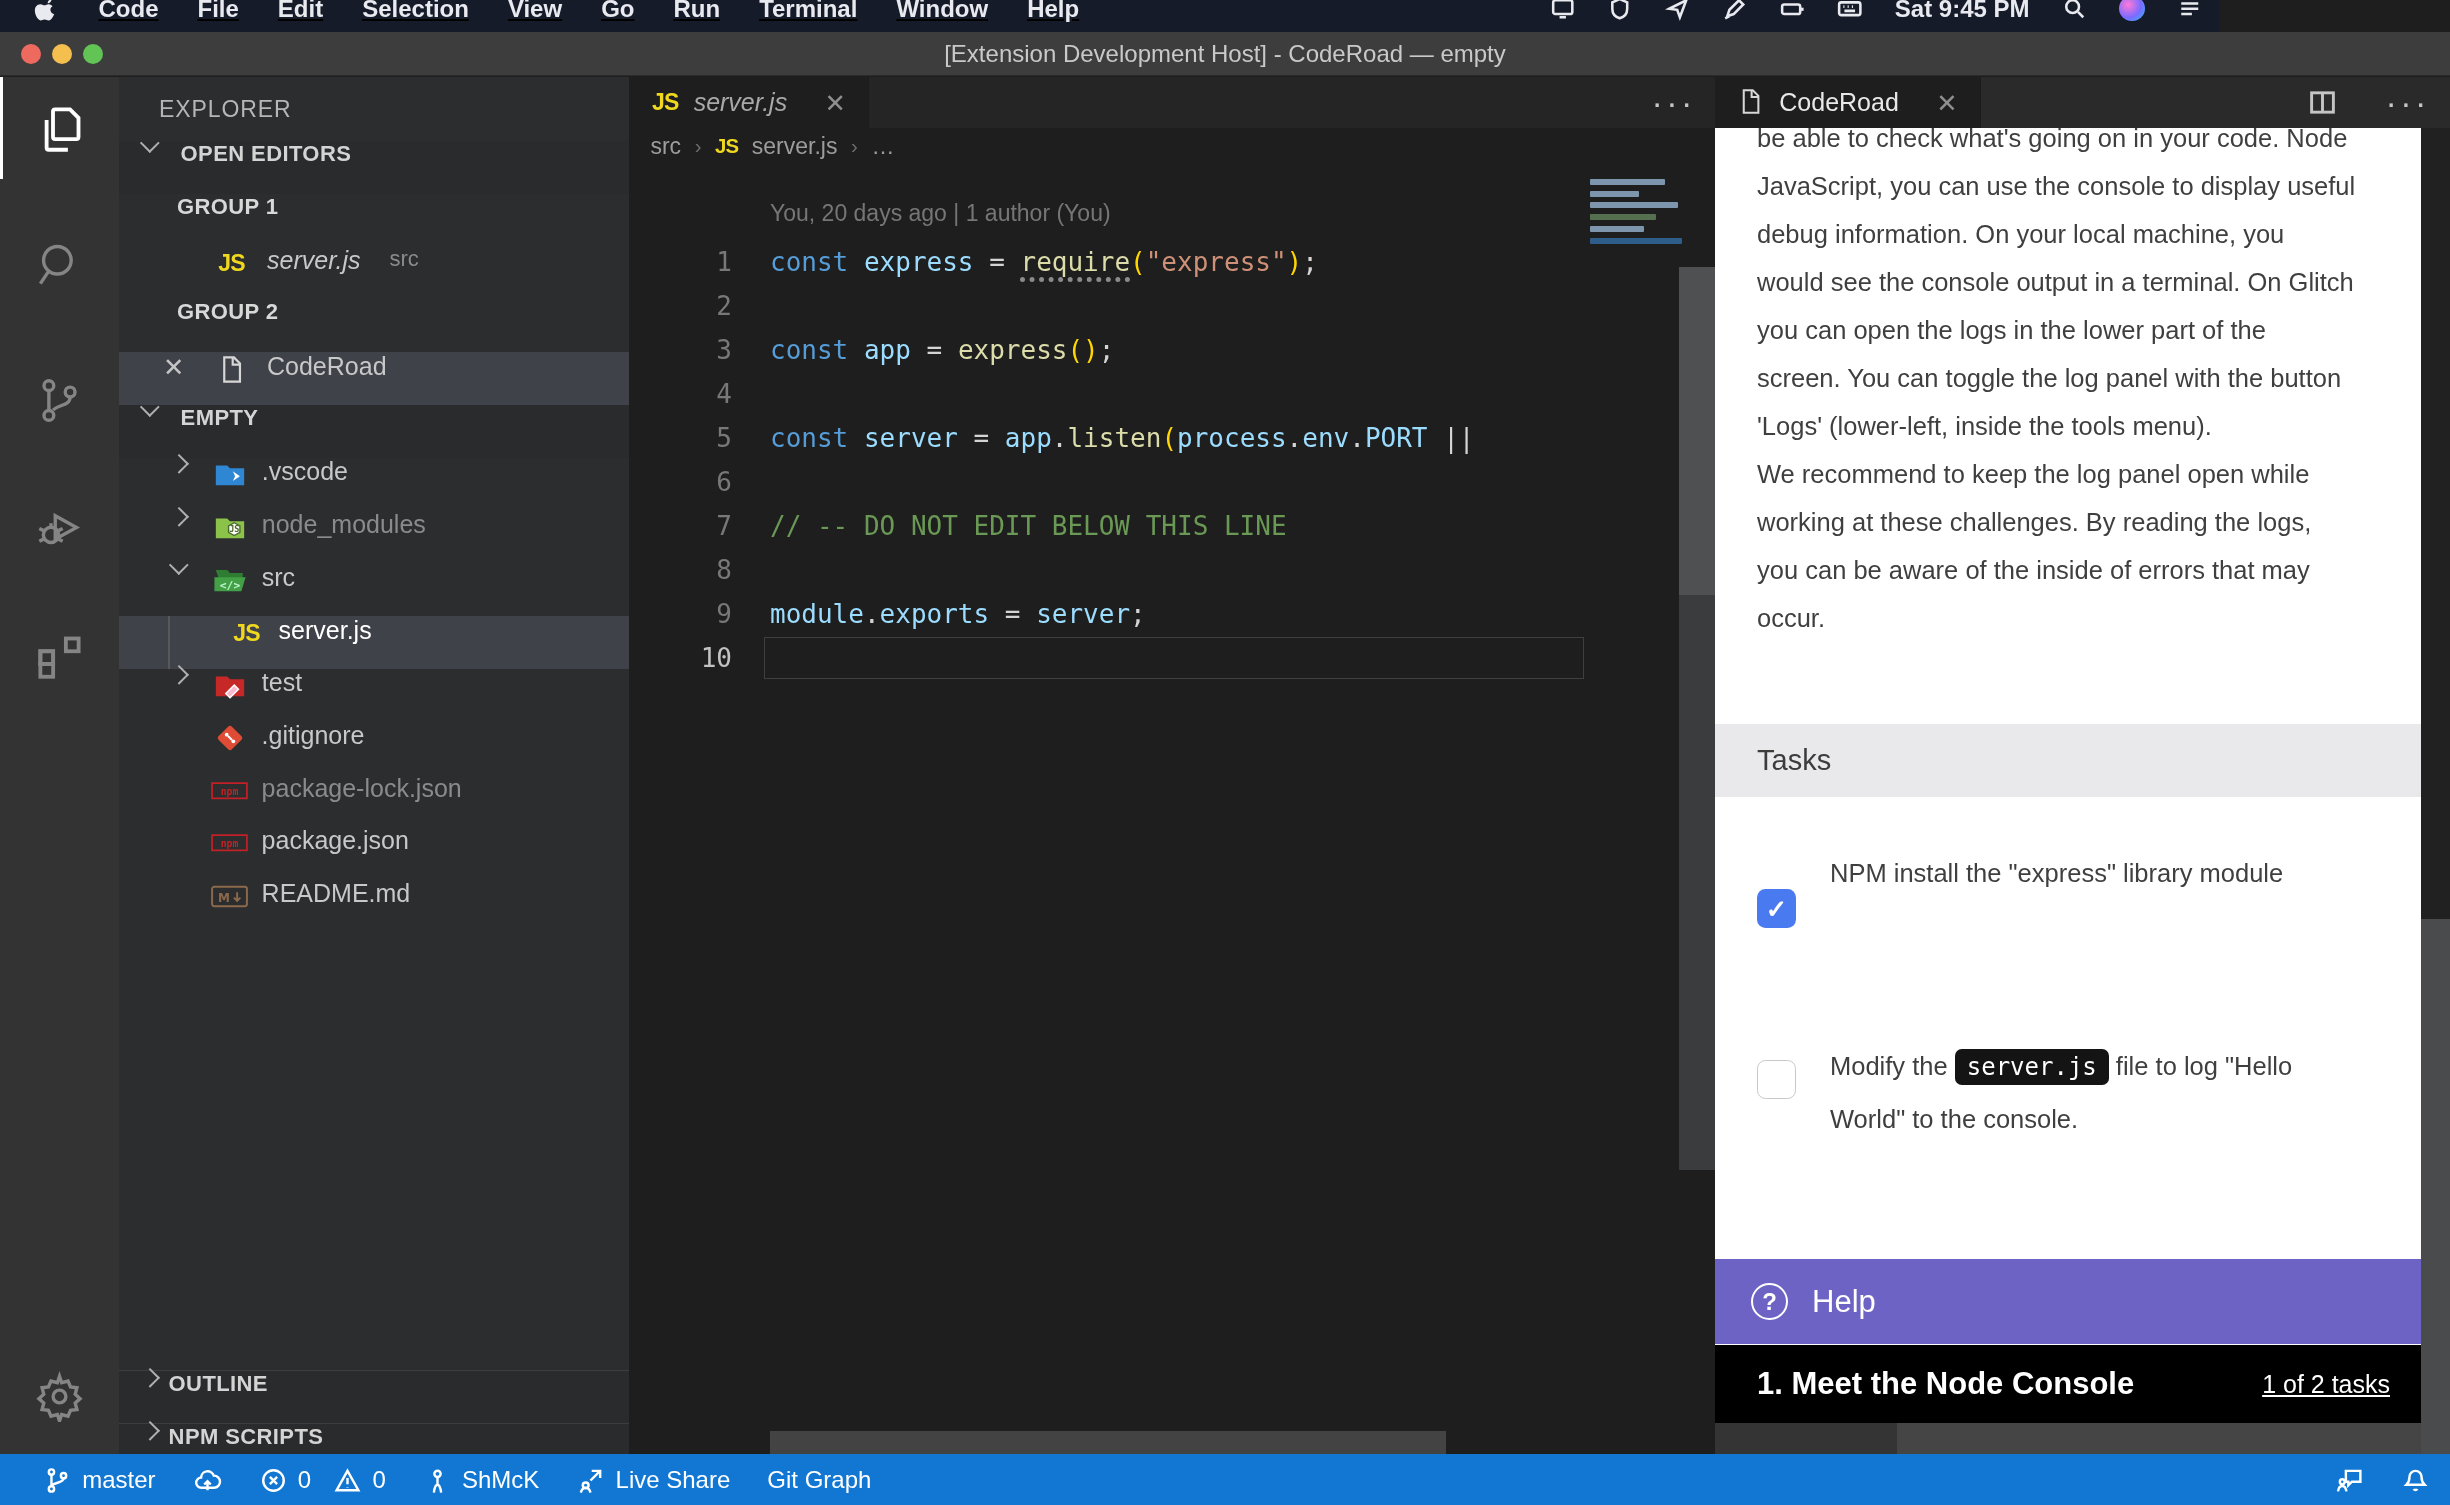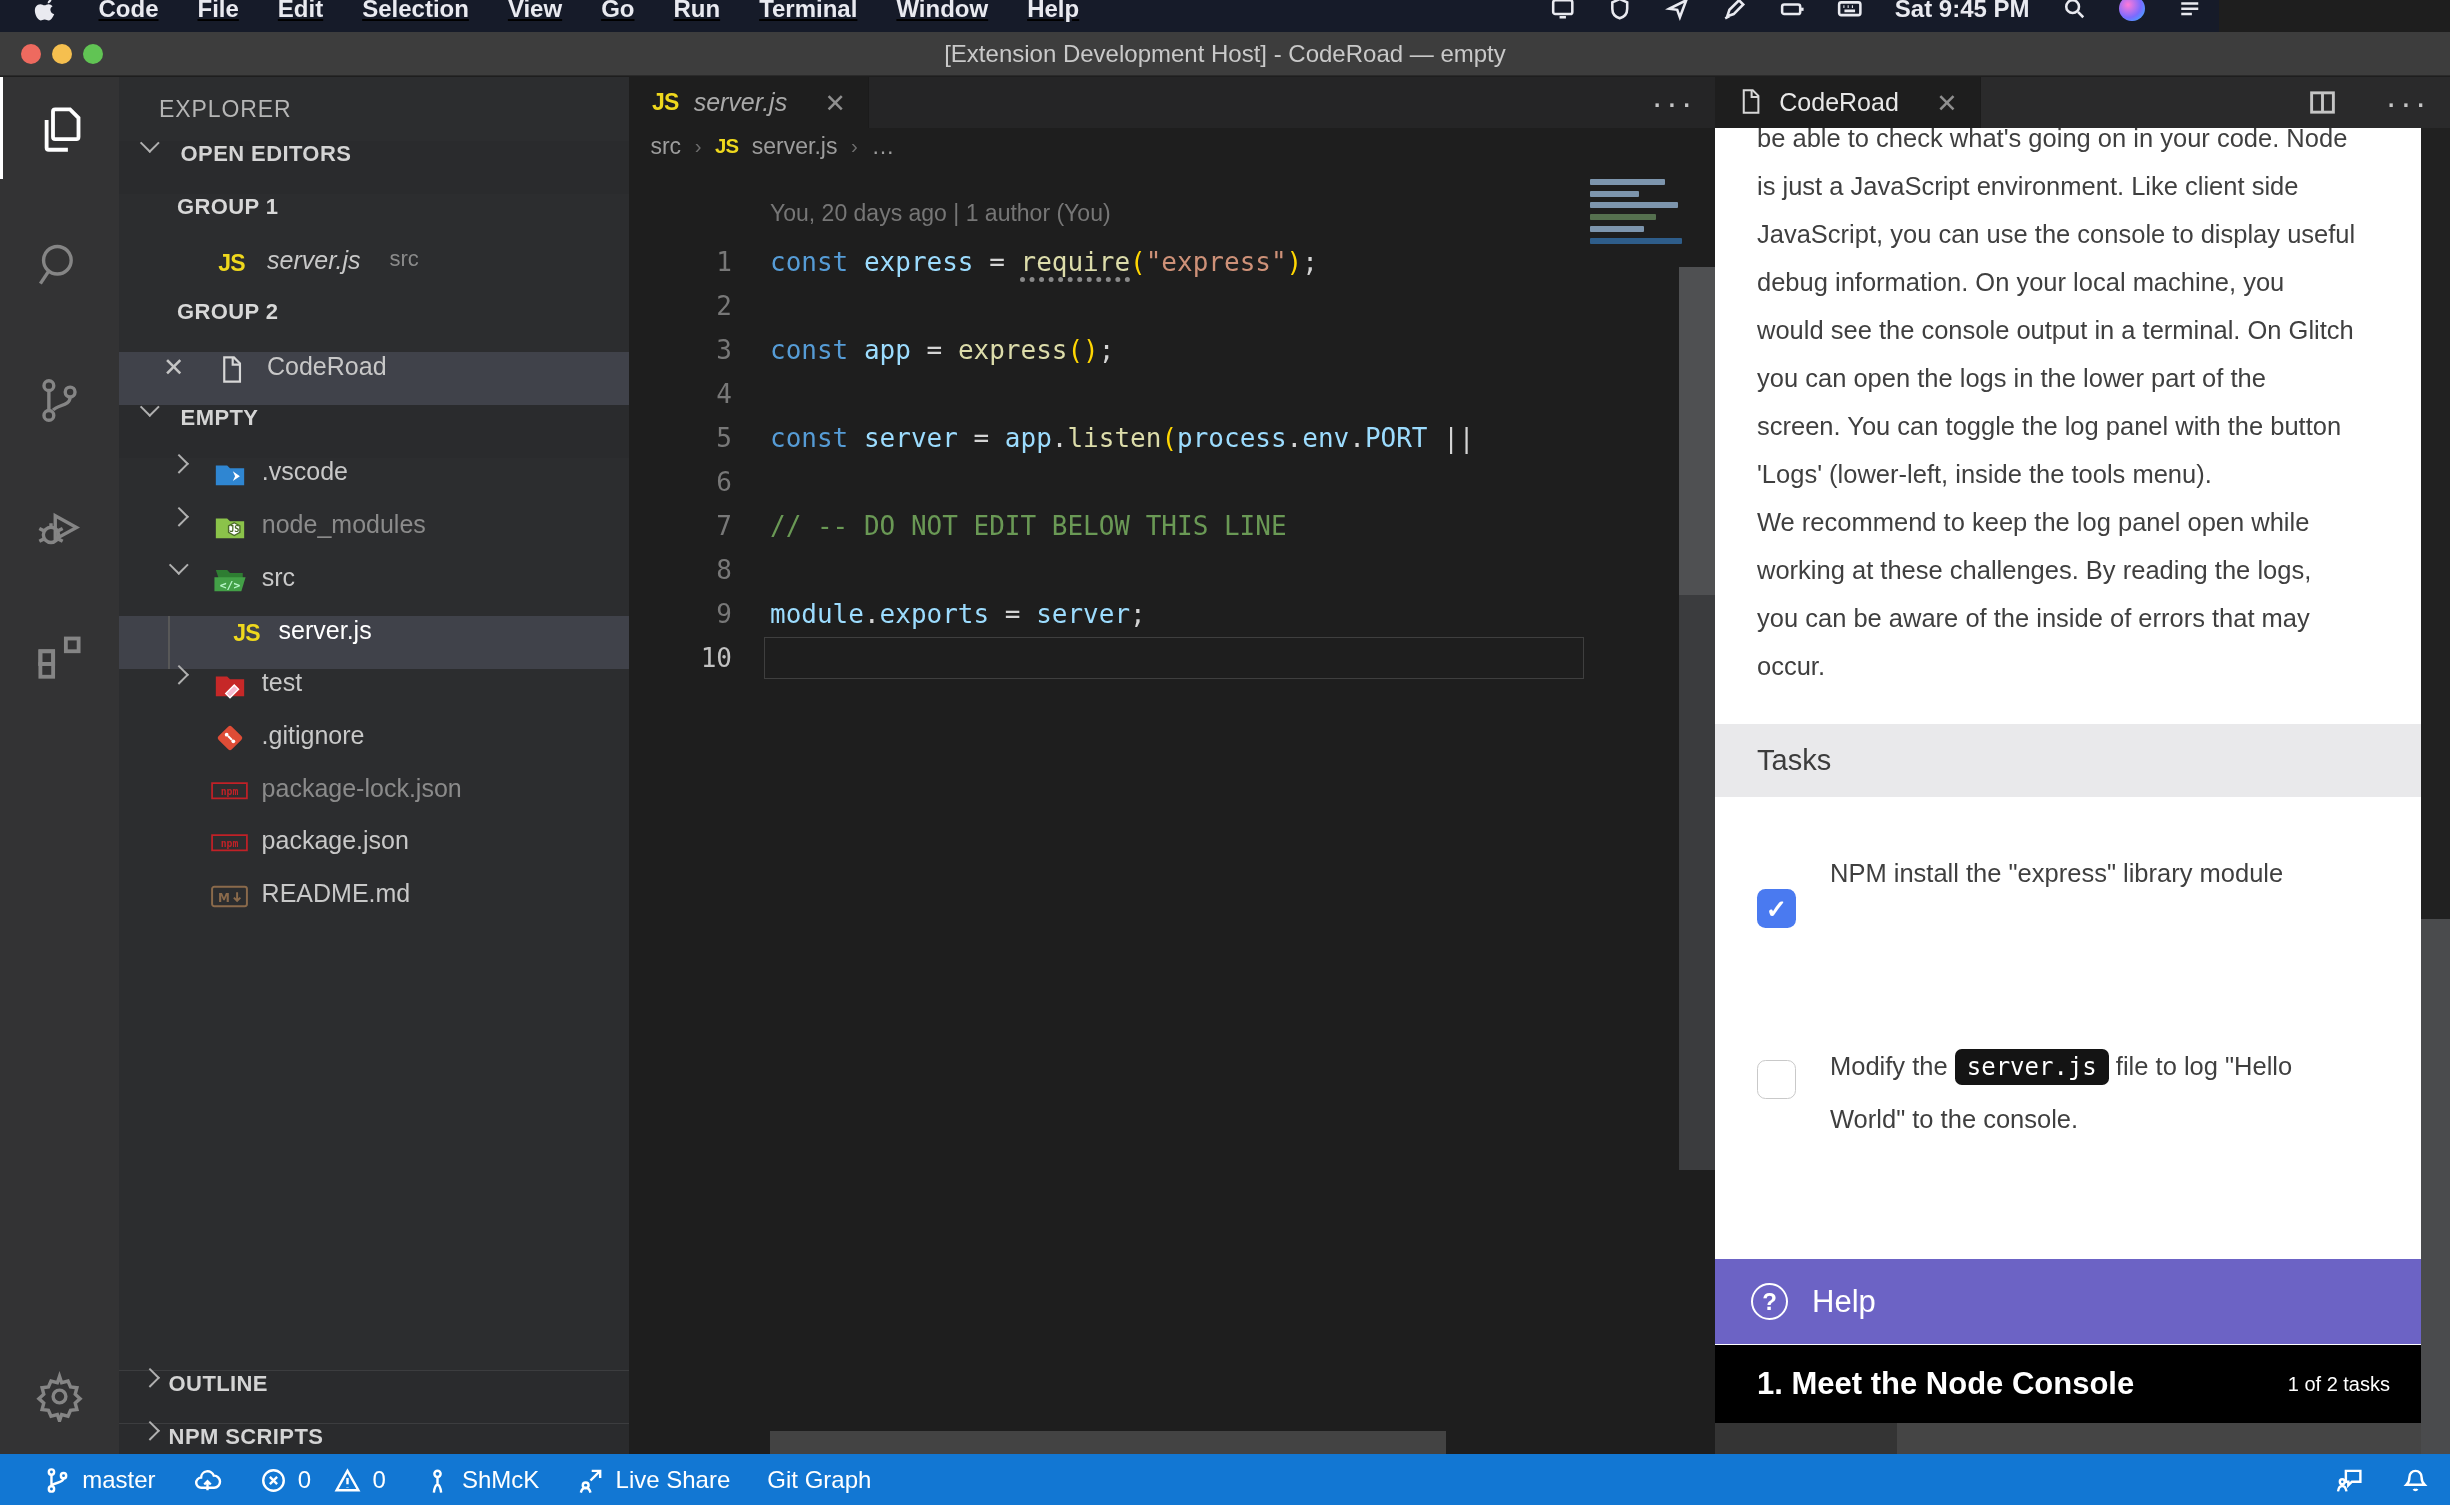--- a/index.html
+++ b/index.html
@@ -93,21 +93,21 @@
   .tasks-band { position:absolute; left:0; top:596px; width:706px; height:73px; background:#e9e9eb; color:#3c3c3c; font-size:29px; display:flex; align-items:center; padding-left:42px; }
   .task-check { position:absolute; left:42px; width:39px; height:39px; border-radius:8.5px; }
   .task-check.checked { background:#4a7af0; color:#fff; display:flex; align-items:center; justify-content:center; font-size:25.5px; font-weight:bold; }
   .task-check.unchecked { background:#fff; border:1.7px solid #c9c9c9; }
   .task-text { position:absolute; left:115px; width:578px; color:#3f3f3f; font-size:25.5px; line-height:52px; }
   .code-chip { background:#141414; color:#ffffff; font-family:"DejaVu Sans Mono", monospace; font-size:24px; padding:4.3px 12px; border-radius:6.8px; }
   .help-band { position:absolute; left:0; top:1131px; width:706px; height:85px; background:#6c63c5; color:#ffffff; display:flex; align-items:center; gap:24px; padding-left:36px; font-size:31px; }
   .q-circle { width:37px; height:37px; border:2.6px solid #ffffff; border-radius:50%; display:flex; align-items:center; justify-content:center; font-size:24px; font-weight:bold; }
   .chapter-bar { position:absolute; left:0; top:1217px; width:706px; height:78px; background:#000000; color:#ffffff; display:flex; align-items:center; padding:0 31px 0 42px; }
   .chapter-title { font-size:31px; font-weight:bold; flex:1 1 auto; }
-  .chapter-progress { font-size:20px; }
+  .chapter-progress { font-size:25px;text-decoration:underline; }
   .panel-bottom-strip { position:absolute; left:0; top:1295px; width:706px; height:31.5px; background:#454545; }
   .pbs-done { position:absolute; left:0; top:0; width:182px; height:31.5px; background:#343434; }
   .panel-scroll { position:absolute; right:0; top:0; width:29px; height:1326px; background:#212121; }
   .panel-scroll .thumb { position:absolute; left:0; top:791px; width:29px; height:535px; background:#4a4b4d; }
 
   
   .statusbar { position:absolute; left:0; top:1454px; width:2450px; height:52px; background:#1277d3; color:#ffffff; display:flex; align-items:center; padding:0 20.4px 0 43px; gap:37px; font-size:24px; }
   .sb-item { display:flex; align-items:center; gap:10.2px; }
   .sb-item svg { width:29px; height:29px; stroke:#ffffff; fill:none; stroke-width:2; }
   .sb-spacer { flex:1 1 auto; }
@@ -449,21 +449,20 @@
             <rect x="3" y="4" width="18" height="16"></rect>
             <path d="M12 4v16"></path>
           </svg>
         <span class="dots">···</span>
       </div>
     </div>
 
     <div class="panel-content">
       <div class="lesson-text">
           <div class="para-line">be able to check what's going on in your code. Node</div>
-          <div class="para-line">is just a JavaScript environment. Like client side</div>
           <div class="para-line">JavaScript, you can use the console to display useful</div>
           <div class="para-line">debug information. On your local machine, you</div>
           <div class="para-line">would see the console output in a terminal. On Glitch</div>
           <div class="para-line">you can open the logs in the lower part of the</div>
           <div class="para-line">screen. You can toggle the log panel with the button</div>
           <div class="para-line">'Logs' (lower-left, inside the tools menu).</div>
           <div class="para-line">We recommend to keep the log panel open while</div>
           <div class="para-line">working at these challenges. By reading the logs,</div>
           <div class="para-line">you can be aware of the inside of errors that may</div>
           <div class="para-line">occur.</div>

